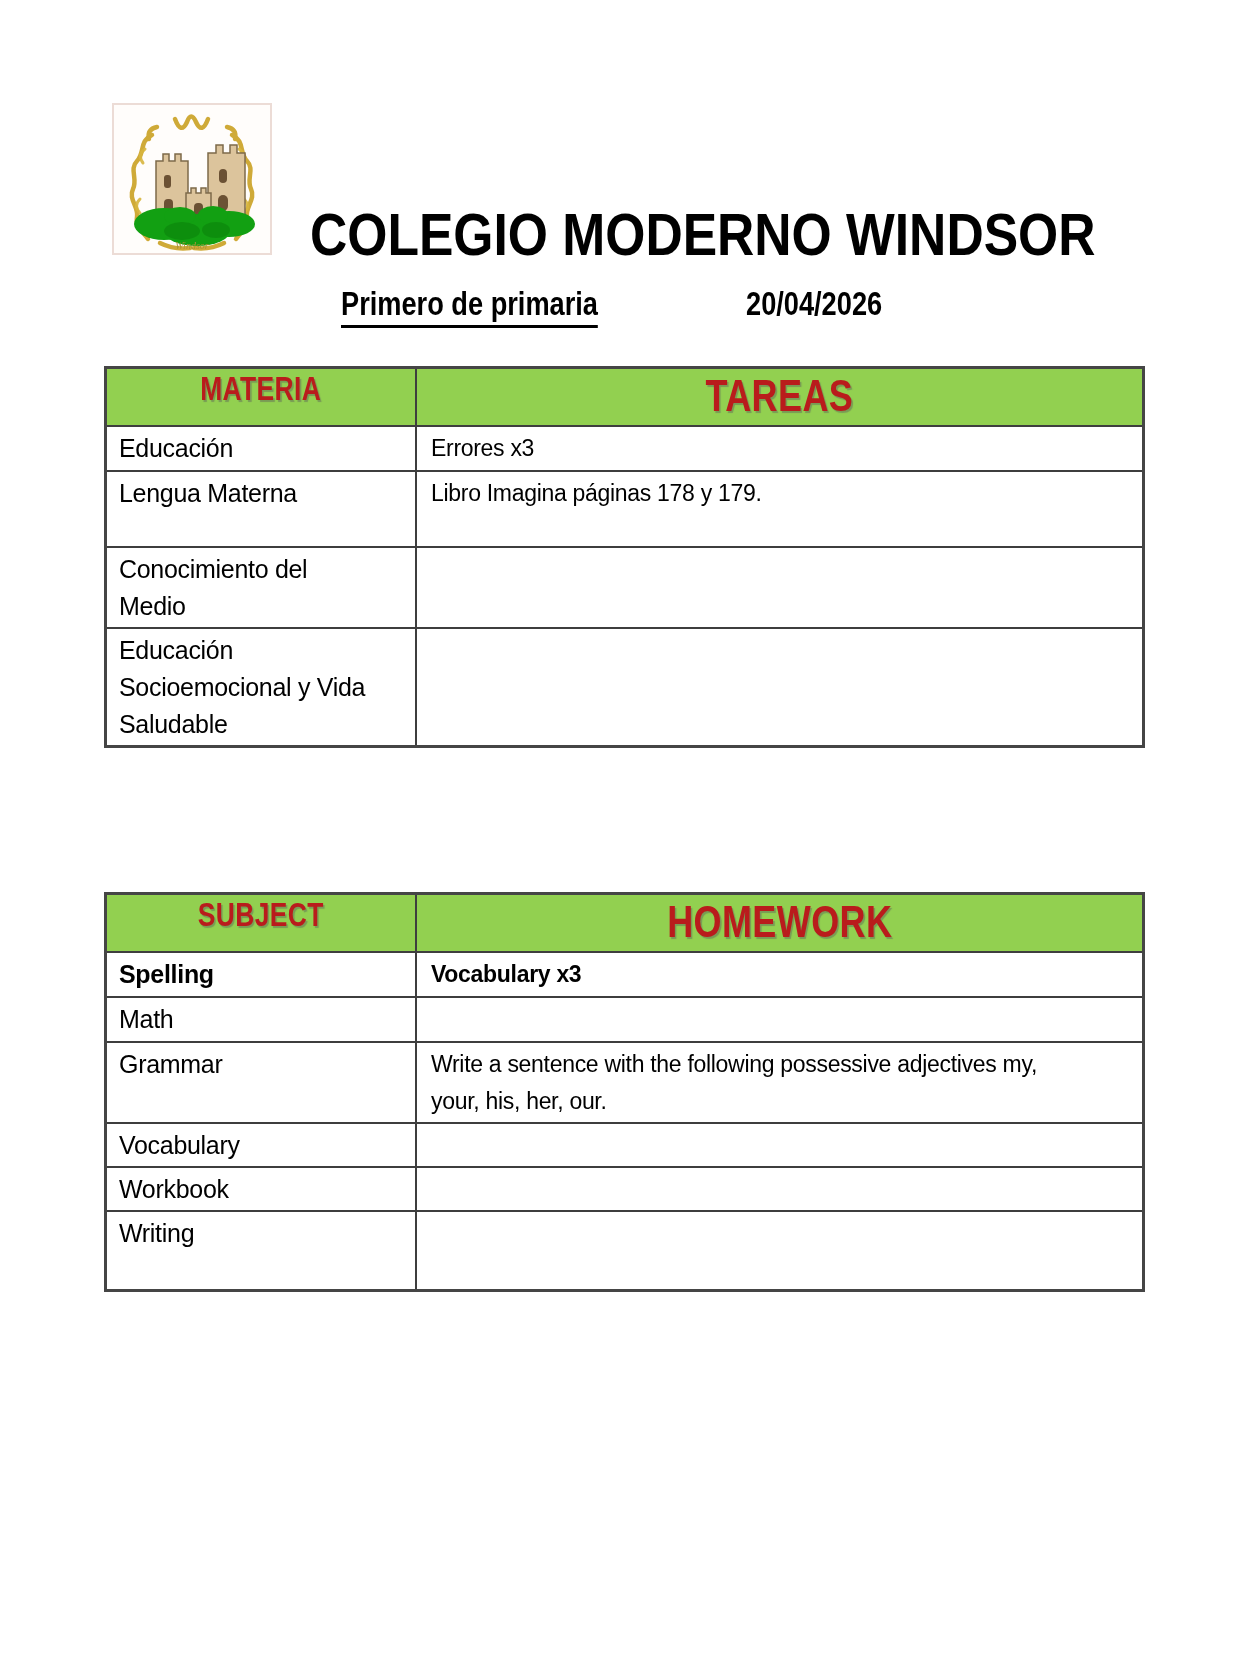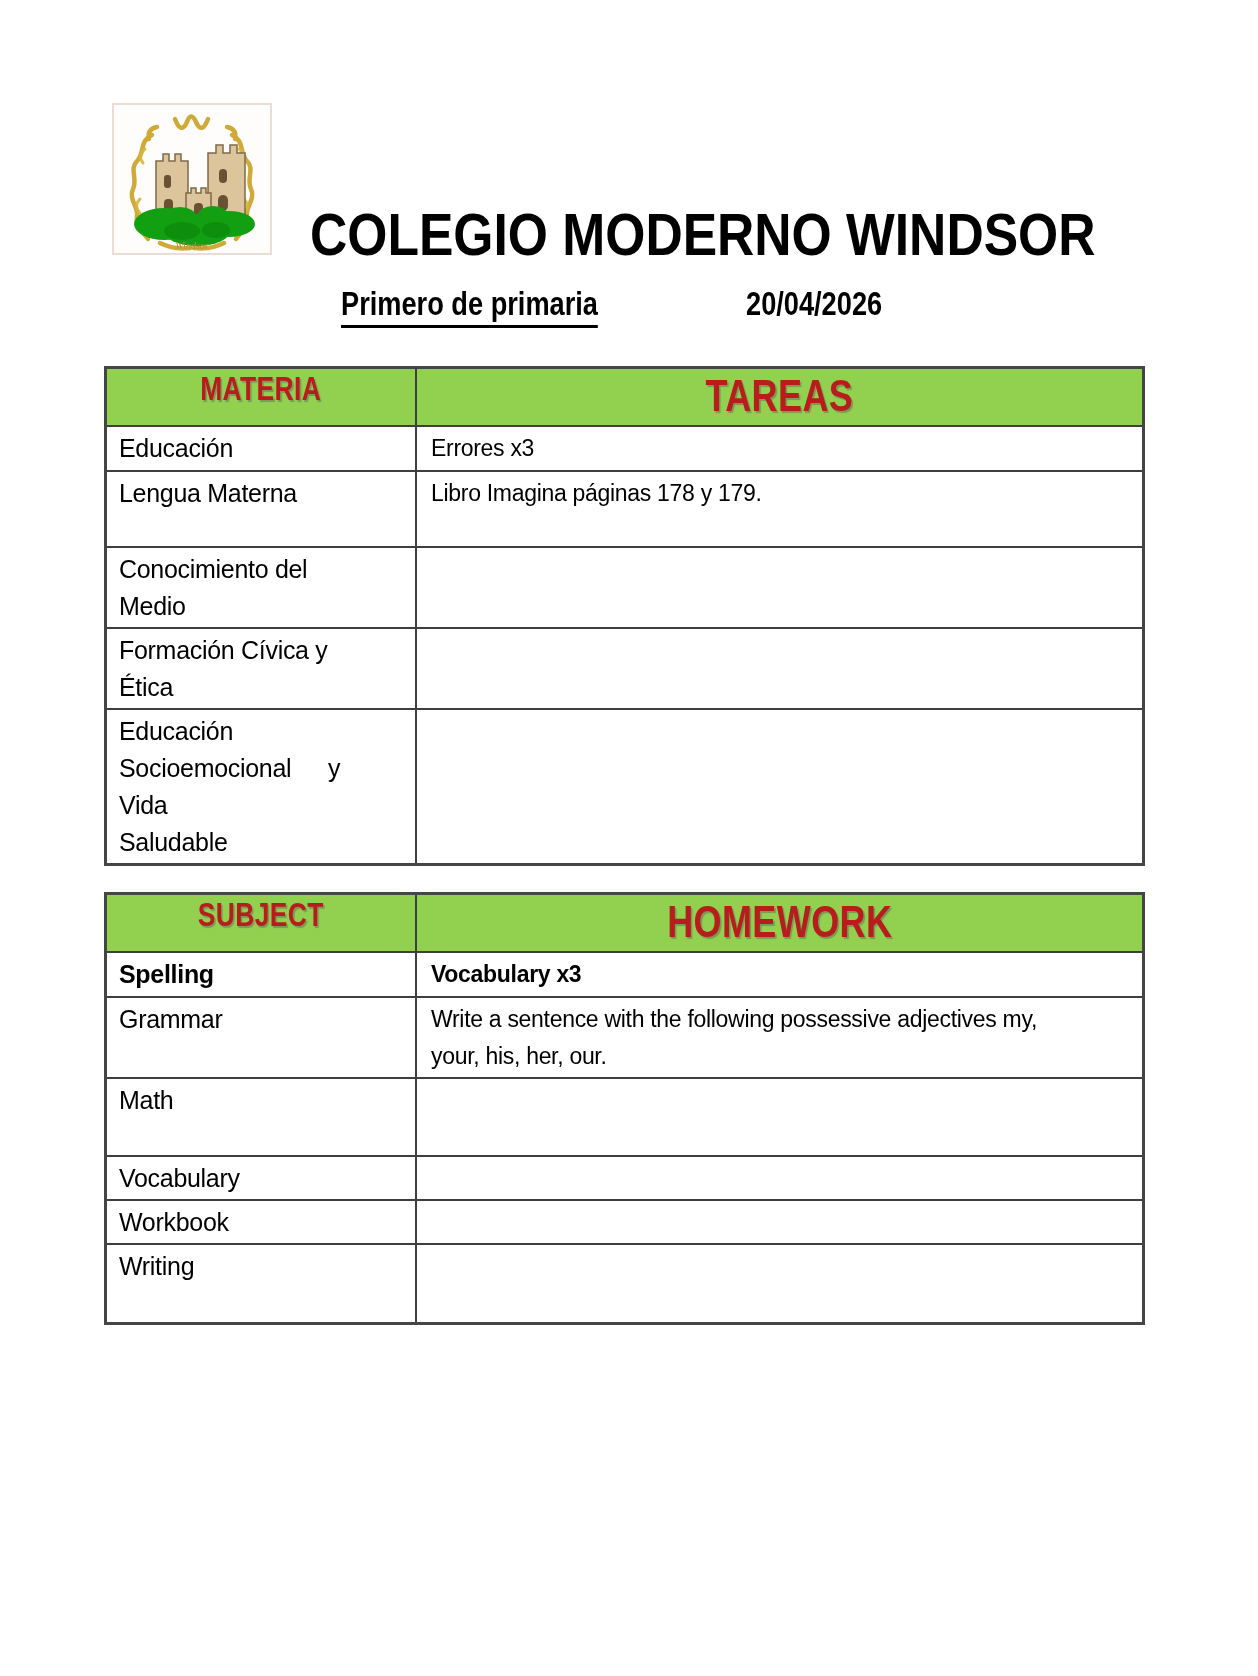--- a/index.html
+++ b/index.html
@@ -163,54 +163,49 @@
         <tr>
           <td class="subject-cell">Lengua Materna</td>
           <td class="task-cell">Libro Imagina páginas 178 y 179.</td>
         </tr>
         <tr>
           <td class="subject-cell">Conocimiento del
 Medio</td>
           <td class="task-cell"></td>
         </tr>
         <tr>
-          <td class="subject-cell">Formación Cívica y
-Ética</td>
-          <td class="task-cell"></td>
-        </tr>
-        <tr>
           <td class="subject-cell">Educación
 Socioemocional y Vida
 Saludable</td>
           <td class="task-cell"></td>
         </tr>
       </tbody>
     </table>
   <table id="table-1" class="doc-table">
       <thead>
         <tr>
           <th><span class="hdr-small">SUBJECT</span></th>
           <th><span class="hdr-big">HOMEWORK</span></th>
         </tr>
       </thead>
       <tbody>
         <tr>
           <td class="subject-cell">Spelling</td>
           <td class="task-cell">Vocabulary x3</td>
         </tr>
         <tr>
+          <td class="subject-cell">Math</td>
+          <td class="task-cell"></td>
+        </tr>
+        <tr>
           <td class="subject-cell">Grammar</td>
           <td class="task-cell">Write a sentence with the following possessive adjectives my,
 your, his, her, our.</td>
         </tr>
         <tr>
-          <td class="subject-cell">Math</td>
-          <td class="task-cell"></td>
-        </tr>
-        <tr>
           <td class="subject-cell">Vocabulary</td>
           <td class="task-cell"></td>
         </tr>
         <tr>
           <td class="subject-cell">Workbook</td>
           <td class="task-cell"></td>
         </tr>
         <tr>
           <td class="subject-cell">Writing</td>
           <td class="task-cell"></td>

